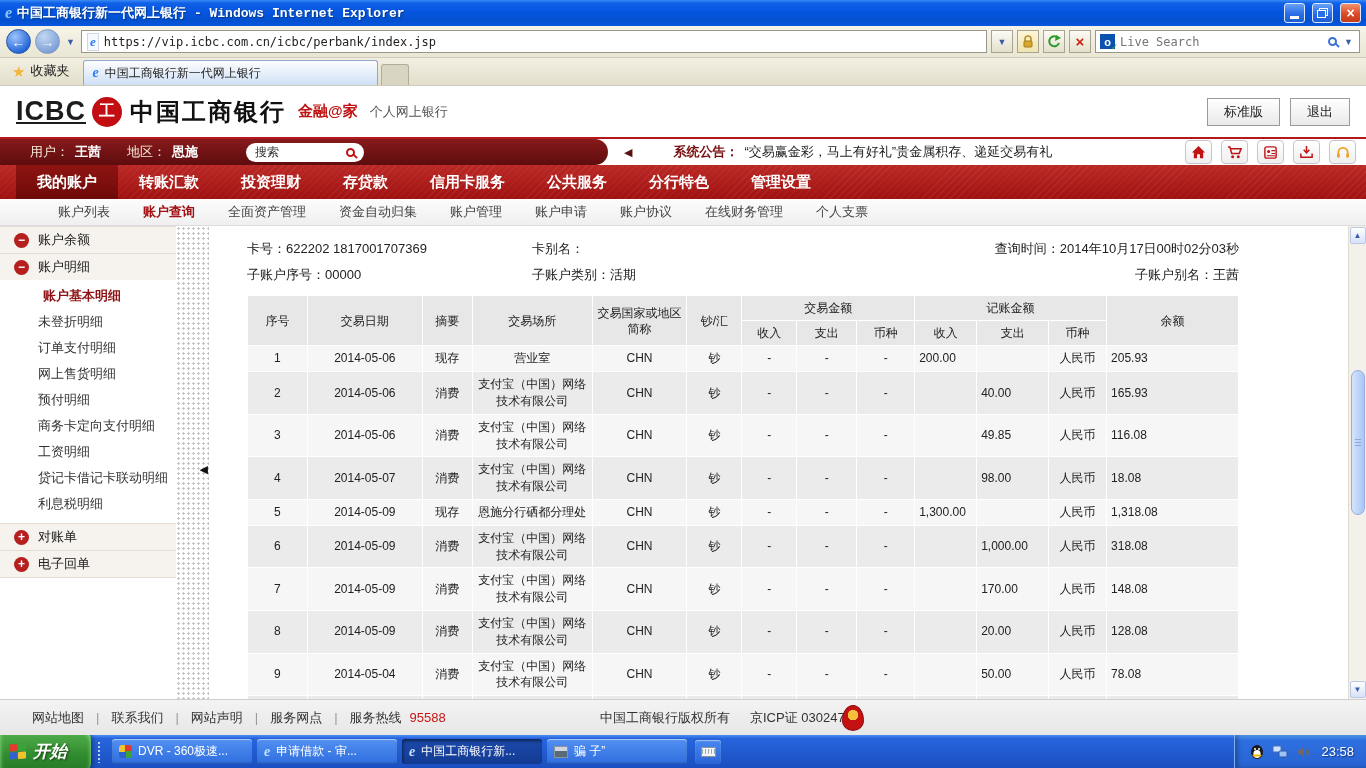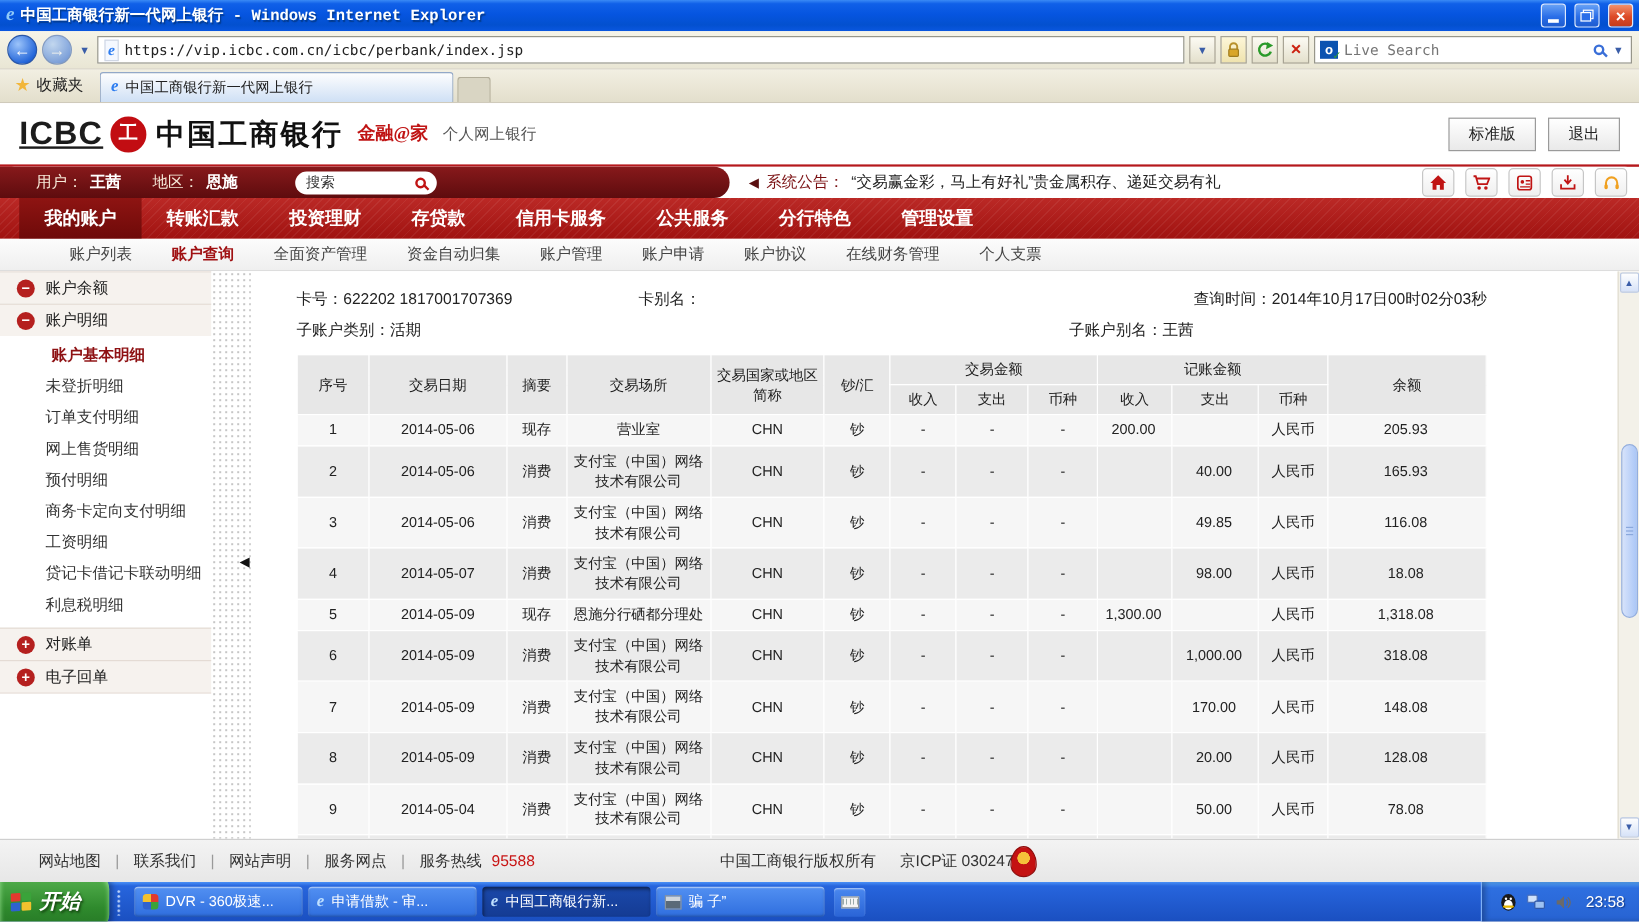--- a/index.html
+++ b/index.html
@@ -44,33 +44,33 @@
   .star{color:#f2b63a;font-size:15px;line-height:1;}
   .tab{width:295px;height:25px;background:linear-gradient(#fdfdfe,#cfe0f5);border:1px solid #92a8c8;border-bottom:none;border-radius:3px 3px 0 0;display:flex;align-items:center;gap:6px;padding:0 8px;font-size:12px;color:#222;white-space:nowrap;overflow:hidden;}
   .tab .e-ico{color:#2e7df0;font-size:14px;}
   .tab-stub{width:28px;height:21px;background:#d9d5c3;border:1px solid #b2ad99;border-bottom:none;border-radius:3px 3px 0 0;margin-left:3px;}
 
   
   .bankheader{height:53px;flex:0 0 53px;background:#fff;border-bottom:2px solid #b5181c;display:flex;align-items:center;padding:0 16px;}
   .icbc-text{font-size:27px;font-weight:bold;color:#1c1c1c;letter-spacing:1px;text-decoration:underline;}
   .emblem{width:30px;height:30px;border-radius:50%;background:#c20d12;color:#fff;display:flex;align-items:center;justify-content:center;font-size:16px;font-weight:bold;margin:0 8px 0 6px;border:2px solid #c20d12;}
   .bank-name{font-size:24px;font-weight:bold;color:#111;letter-spacing:2px;}
-  .slogan{color:#c01414;font-weight:bold;font-size:15px;margin-left:12px;font-family:Liberation Serif, serif;}
+  .slogan{color:#c01414;font-weight:bold;font-size:15px;margin-left:12px;}
   .portal{color:#555;font-size:13px;margin-left:12px;}
   .hdr-buttons{margin-left:auto;display:flex;gap:10px;}
   .hdr-btn{border:1px solid #9a9a9a;background:linear-gradient(#ffffff,#e9e9e9);padding:4px 16px;font-size:13px;color:#222;}
 
   
   .userbar{height:26px;flex:0 0 26px;background:#fff;display:flex;align-items:center;position:relative;border-radius:12px;}
   .userbar-left{width:608px;height:100%;background:linear-gradient(#87191b,#5e0c0e);border-radius:0 13px 13px 0;display:flex;align-items:center;padding-left:30px;color:#f7ead9;gap:6px;}
   .userbar-left b{color:#fff;font-weight:bold;}
   .search-pill{width:118px;height:19px;background:#fff;border-radius:10px;display:flex;align-items:center;justify-content:space-between;padding:0 9px;margin-left:42px;color:#333;font-size:12px;}
   .userbar-right{flex:1;display:flex;align-items:center;gap:6px;padding-left:16px;color:#222;}
   .spk{color:#5a0f10;font-size:11px;}
-  .notice-label{color:#7a1012;font-weight:normal;}
+  .notice-label{color:#7a1012;font-weight:bold;margin-left:35px;}
   .hdr-icons{margin-left:auto;display:flex;gap:9px;margin-right:10px;}
   .hdr-ico{width:27px;height:24px;border:1px solid #c6c6c6;border-radius:4px;background:linear-gradient(#fff,#efefef);display:flex;align-items:center;justify-content:center;}
 
   
   .mainnav{height:34px;flex:0 0 34px;background:repeating-linear-gradient(135deg,rgba(255,255,255,.06) 0 1px,transparent 1px 5px),linear-gradient(#bb2926,#a01210);display:flex;align-items:stretch;padding-left:16px;}
   .mnav-item{display:flex;align-items:center;padding:0 21px;color:#fff;font-size:15px;font-weight:bold;white-space:nowrap;}
   .mnav-item.active{background:linear-gradient(#8e1412,#6e0a09);}
 
   
   .subnav{height:27px;flex:0 0 27px;background:linear-gradient(#fcfcfc,#efefef);border-bottom:1px solid #ddd;display:flex;align-items:center;padding-left:58px;gap:33px;color:#444;}
@@ -90,21 +90,21 @@
   .collapse-arrow{position:absolute;right:1px;top:238px;color:#111;font-size:11px;line-height:1;}
 
   .main{flex:1;padding:10px 0 0 38px;overflow:hidden;}
   .info-grid{width:992px;display:grid;grid-template-columns:285px 1fr auto;line-height:26px;color:#222;}
   .info-grid .r{text-align:right;}
   .txn-table{width:992px;border-collapse:collapse;margin-top:7px;font-size:12px;color:#222;border:1px solid #d4d4d4;}
   .txn-table th{background:#e7e7e7;font-weight:normal;padding:4px 2px;border:1px solid #fff;text-align:center;line-height:1.35;}
   .txn-table td{padding:4px 4px;border:1px solid #fff;text-align:center;line-height:1.4;}
   .txn-table tbody tr:nth-child(odd) td{background:#f6f6f6;}
   .txn-table tbody tr:nth-child(even) td{background:#ebebeb;}
-  .txn-table td.al-r{text-align:center;padding-right:6px;}
+  .txn-table td.al-r{text-align:left;padding-right:6px;}
 
   
   .pagescroll{width:18px;flex:0 0 18px;background:#f3f1e9;border-left:1px solid #e0ddd0;display:flex;flex-direction:column;align-items:center;}
   .ps-btn{width:16px;height:17px;margin:1px 0;border:1px solid #b9c8e4;border-radius:2px;background:linear-gradient(#fefefe,#d6e2f8);color:#3a5da8;font-size:8px;display:flex;align-items:center;justify-content:center;}
   .ps-track{flex:1;width:16px;position:relative;}
   .ps-thumb{position:absolute;left:1px;top:125px;width:14px;height:145px;border:1px solid #93aede;border-radius:7px;background:linear-gradient(90deg,#d7e3fb,#aac6f6);}
   .ps-thumb::after{content:"";position:absolute;left:3px;right:3px;top:68px;height:1px;background:#8aa8dd;box-shadow:0 3px 0 #8aa8dd,0 6px 0 #8aa8dd;}
 
   
   .footer{height:36px;flex:0 0 36px;background:linear-gradient(#f3f3f3,#e7e7e7);border-top:1px solid #cfcfcf;display:flex;align-items:center;padding-left:32px;color:#333;position:relative;}
@@ -313,20 +313,21 @@
         <div class="sb-end"></div>
       </div>
     <div class="divider">
       <span class="collapse-arrow">◀</span>
     </div>
     <div class="main">
       <div class="info-grid">
         <div><span>卡号：</span><span>622202 1817001707369</span></div>
         <div><span>卡别名：</span><span></span></div>
         <div class="r"><span>查询时间：</span><span>2014年10月17日00时02分03秒</span></div>
+        <div><span>子账户序号：</span><span>00000</span></div>
         <div><span>子账户类别：</span><span>活期</span></div>
         <div class="r"><span>子账户别名：</span><span>王茜</span></div>
       </div>
       <table class="txn-table">
         <colgroup>
           <col style="width:60px">
             <col style="width:115px">
             <col style="width:50px">
             <col style="width:120px">
             <col style="width:95px">

